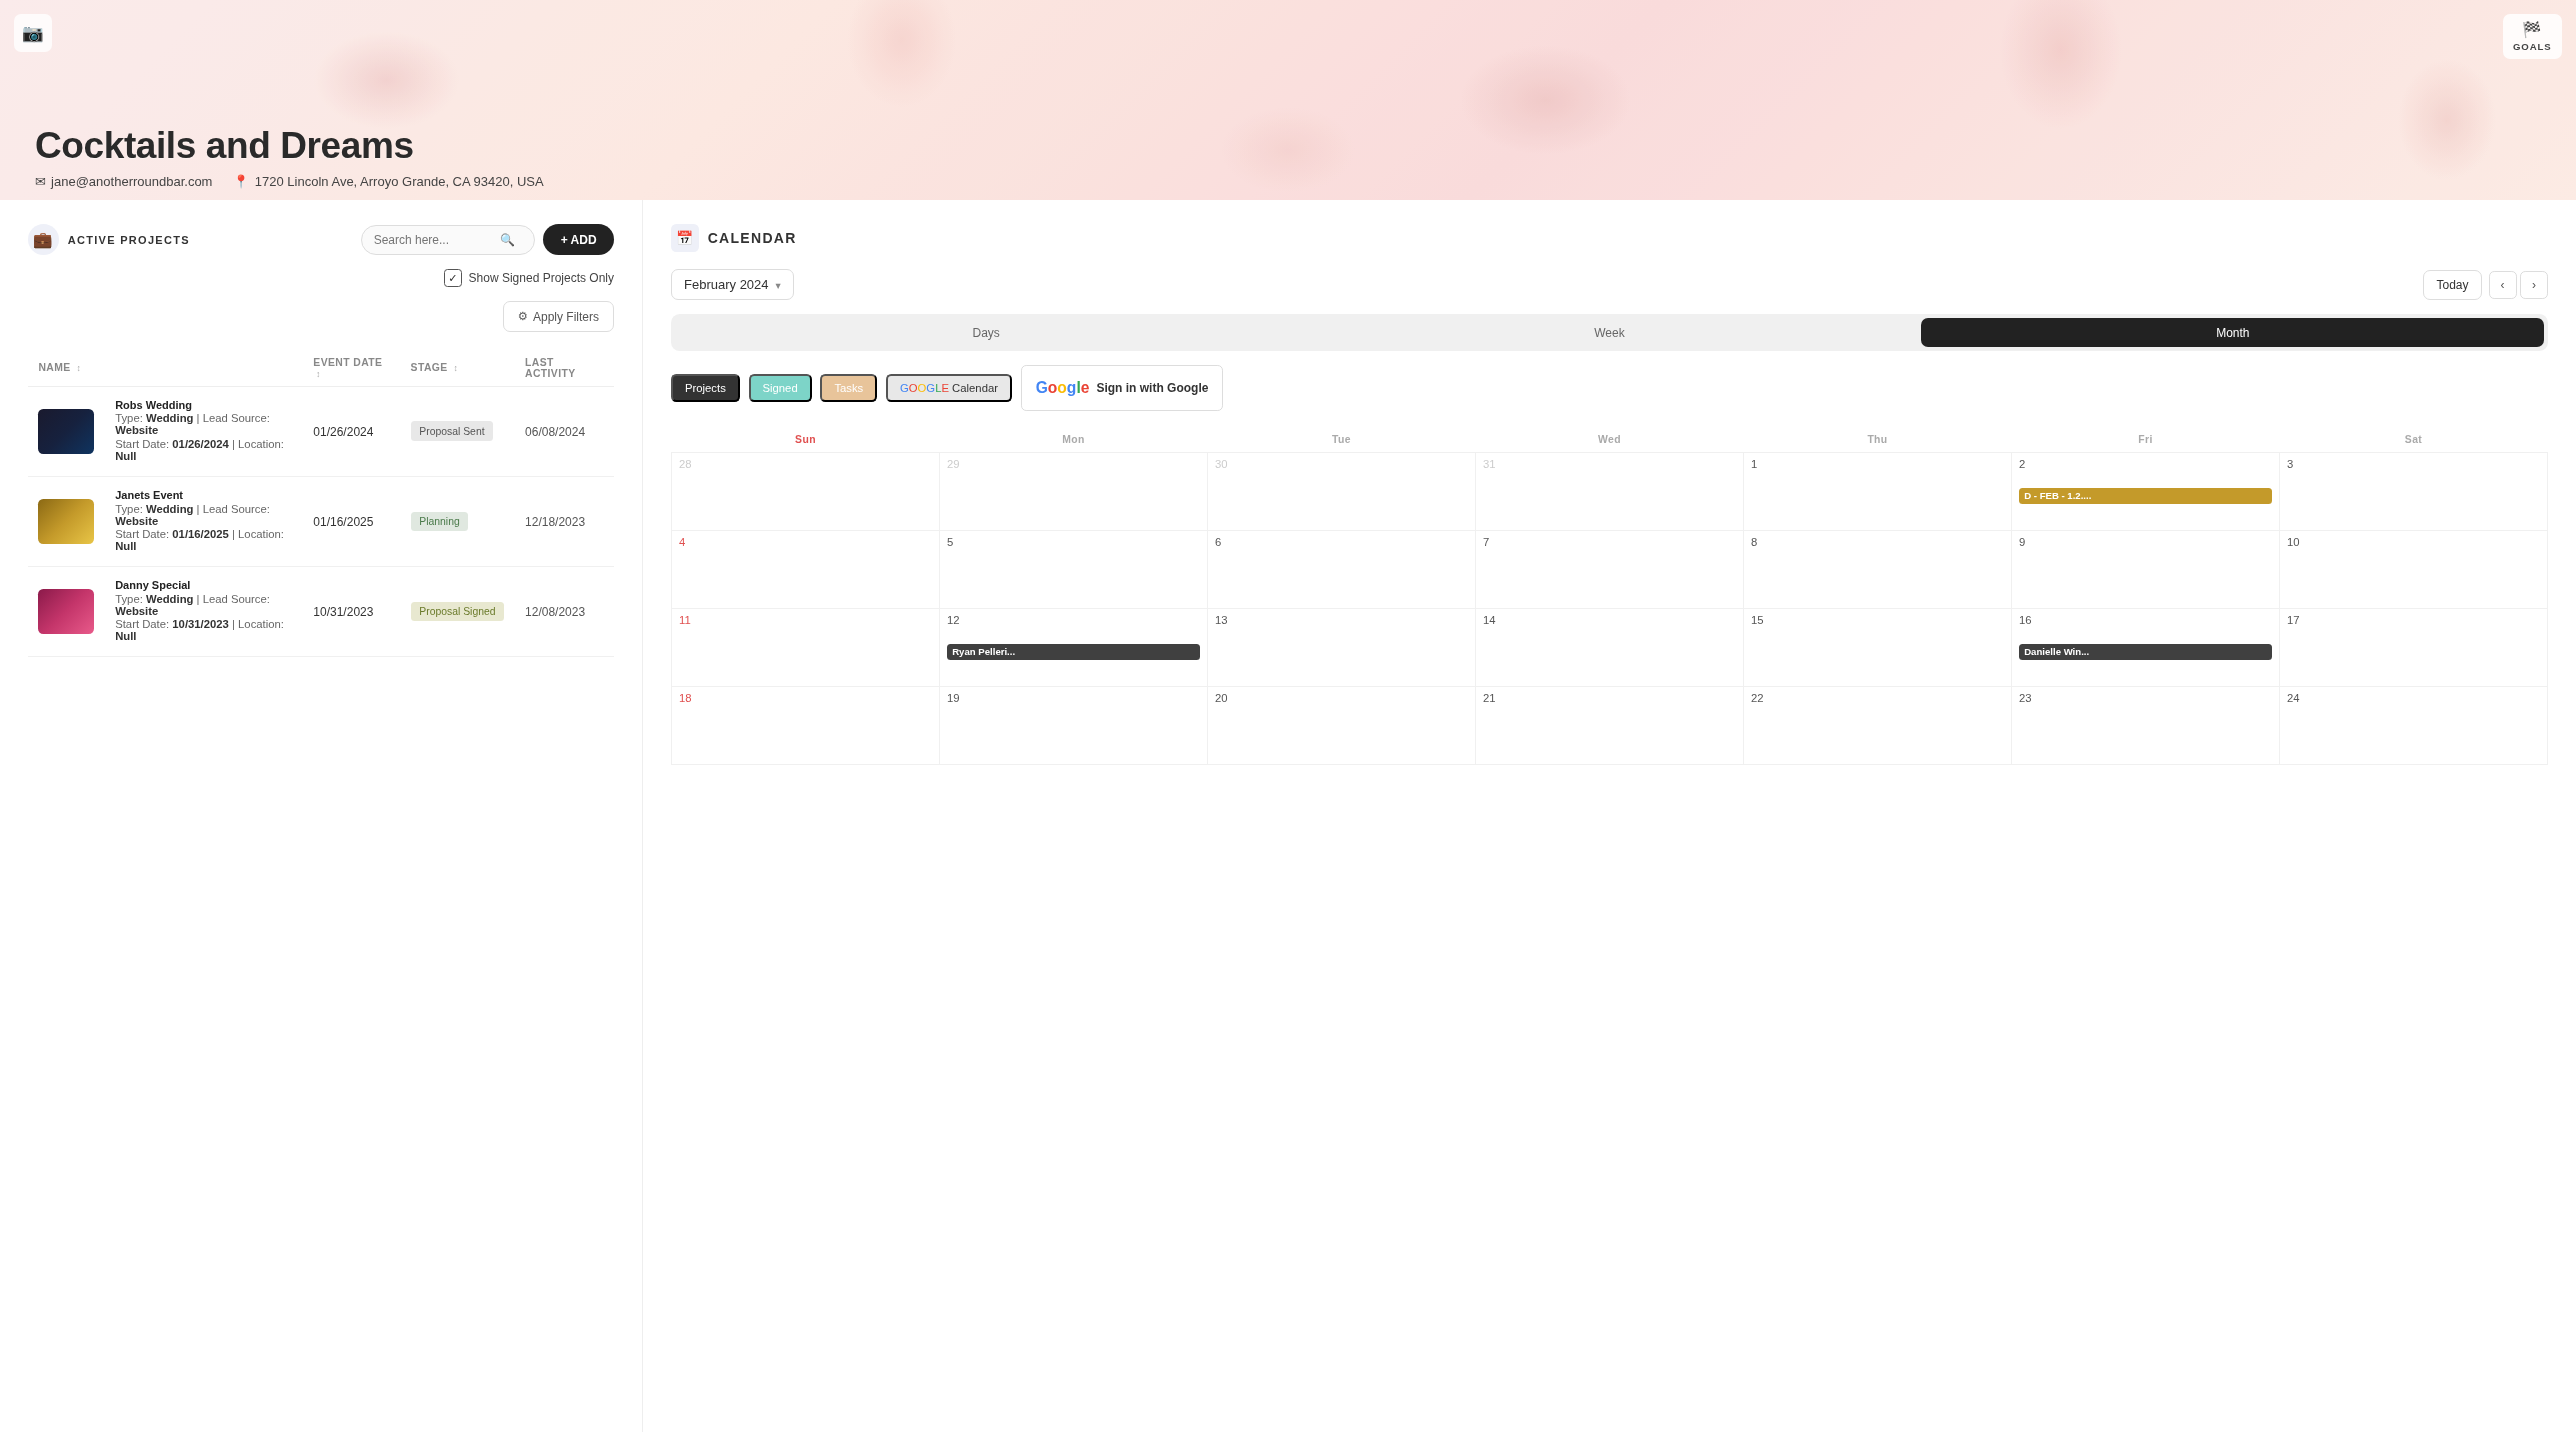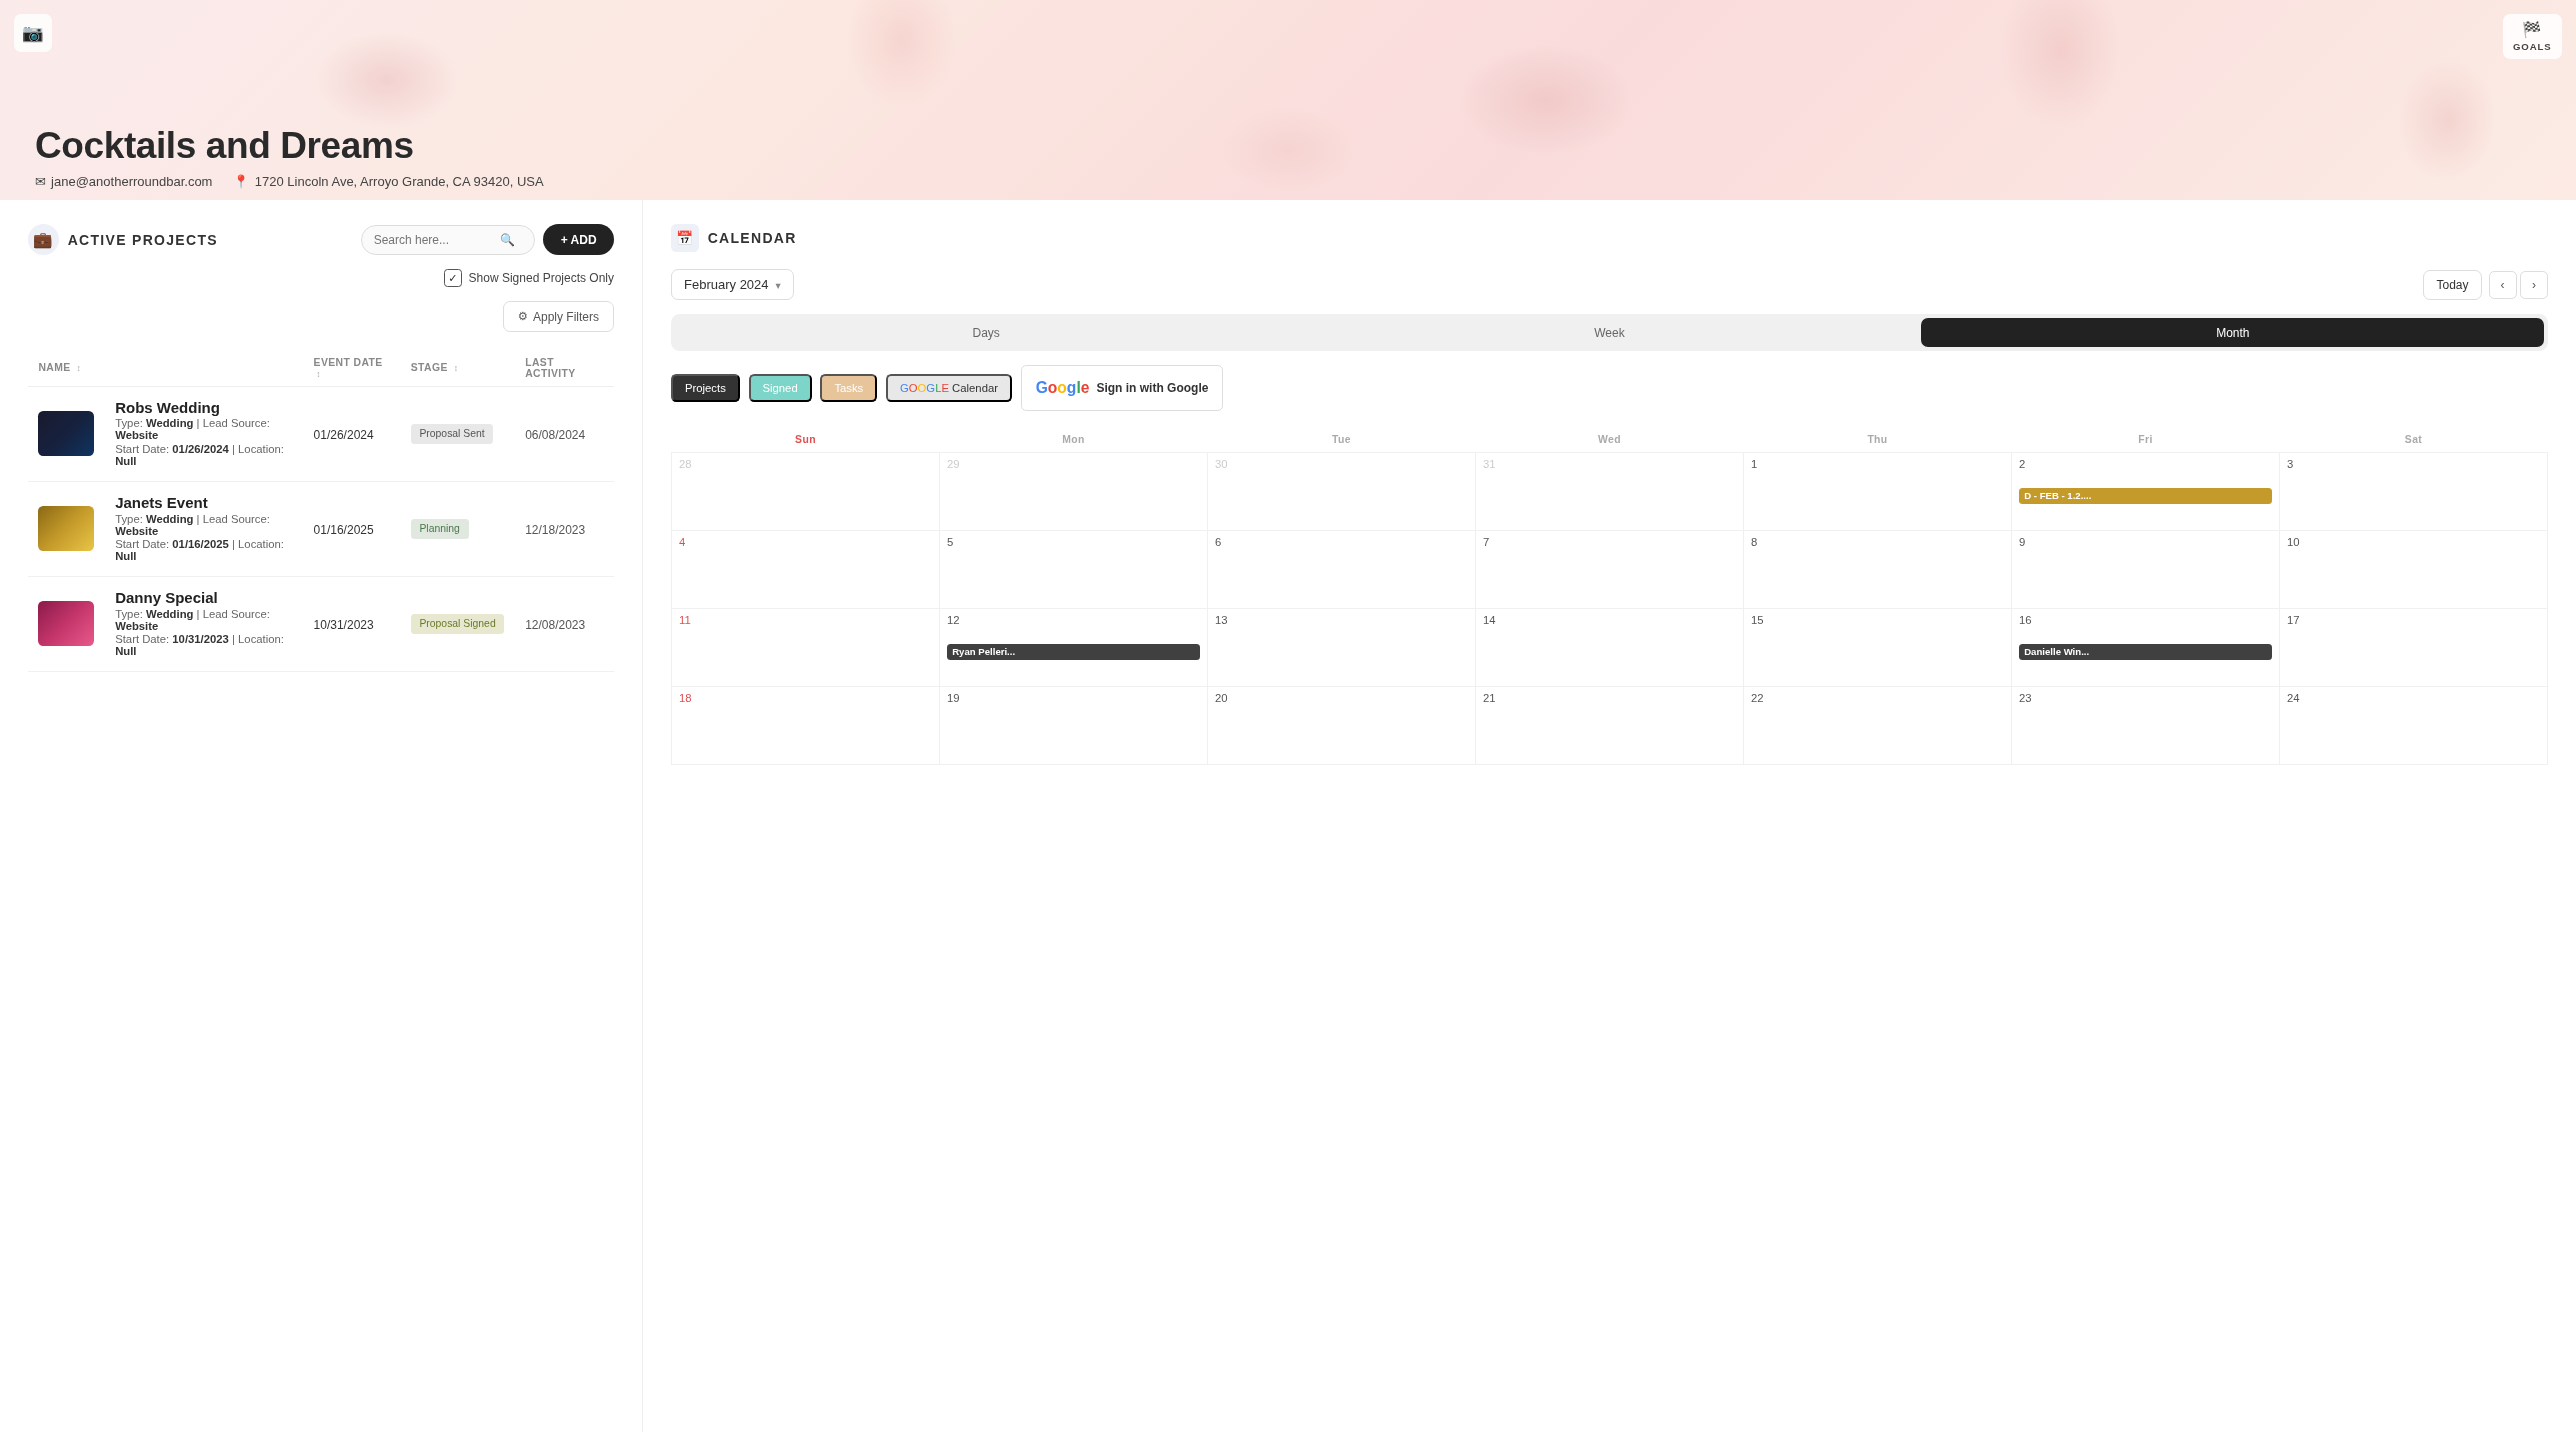--- a/index.html
+++ b/index.html
@@ -70,21 +70,21 @@
       margin-bottom: 14px;
     }
     .panel-title-row {
       display: flex; align-items: center; gap: 8.7px;
     }
     .briefcase-icon {
       width: 31px; height: 31px; background: #eef0f8; border-radius: 50%;
       display: flex; align-items: center; justify-content: center; font-size: 15.6px;
     }
     .panel-title {
-      font-size: 14px; font-weight: 700; letter-spacing: 1.3px; color: #333;
+      font-size: 11px; font-weight: 700; letter-spacing: 1.3px; color: #333;
     }
     .search-add-row {
       display: flex; align-items: center; gap: 8.7px;
     }
     .search-box {
       display: flex; align-items: center; gap: 5.2px;
       border: 0.9px solid #ddd; border-radius: 17.4px; padding: 7px 12px;
       background: #fafafa; width: 174px;
     }
     .search-box input {
@@ -124,21 +124,21 @@
     .th-arrow { font-size: 8.7px; margin-left: 2.6px; color: #aaa; }
     .project-row { border-bottom: 0.9px solid #f0f0f0; }
     .project-row td { padding: 12px 10.4px; vertical-align: middle; }
     .project-thumb {
       width: 56px; height: 45px; border-radius: 5.2px; object-fit: cover;
       background: #ccc; overflow: hidden;
     }
     .thumb-dark { background: linear-gradient(135deg, #1a1a2e, #16213e, #0f3460); }
     .thumb-warm { background: linear-gradient(135deg, #8B6914, #c49a2a, #e8c547); }
     .thumb-floral { background: linear-gradient(135deg, #8B1a4a, #c4356a, #e85a8a); }
-    .project-name { font-size: 15px; font-weight: 700; color: #222; margin-bottom: 1.7px; }
+    .project-name { font-size: 11px; font-weight: 700; color: #222; margin-bottom: 1.7px; }
     .project-meta { font-size: 11.3px; color: #666; margin-bottom: 1.7px; }
     .project-meta b { font-weight: 600; color: #333; }
     .event-date { font-size: 12px; color: #333; font-weight: 500; }
     .stage-badge {
       display: inline-block; padding: 4.3px 8.7px; border-radius: 3.5px;
       font-size: 10.4px; font-weight: 500; background: #e8e8e8; color: #555;
       white-space: nowrap;
     }
     .stage-badge.proposal-sent { background: #e8e8e8; color: #555; }
     .stage-badge.planning { background: #e0e8e0; color: #4a7a4a; }

